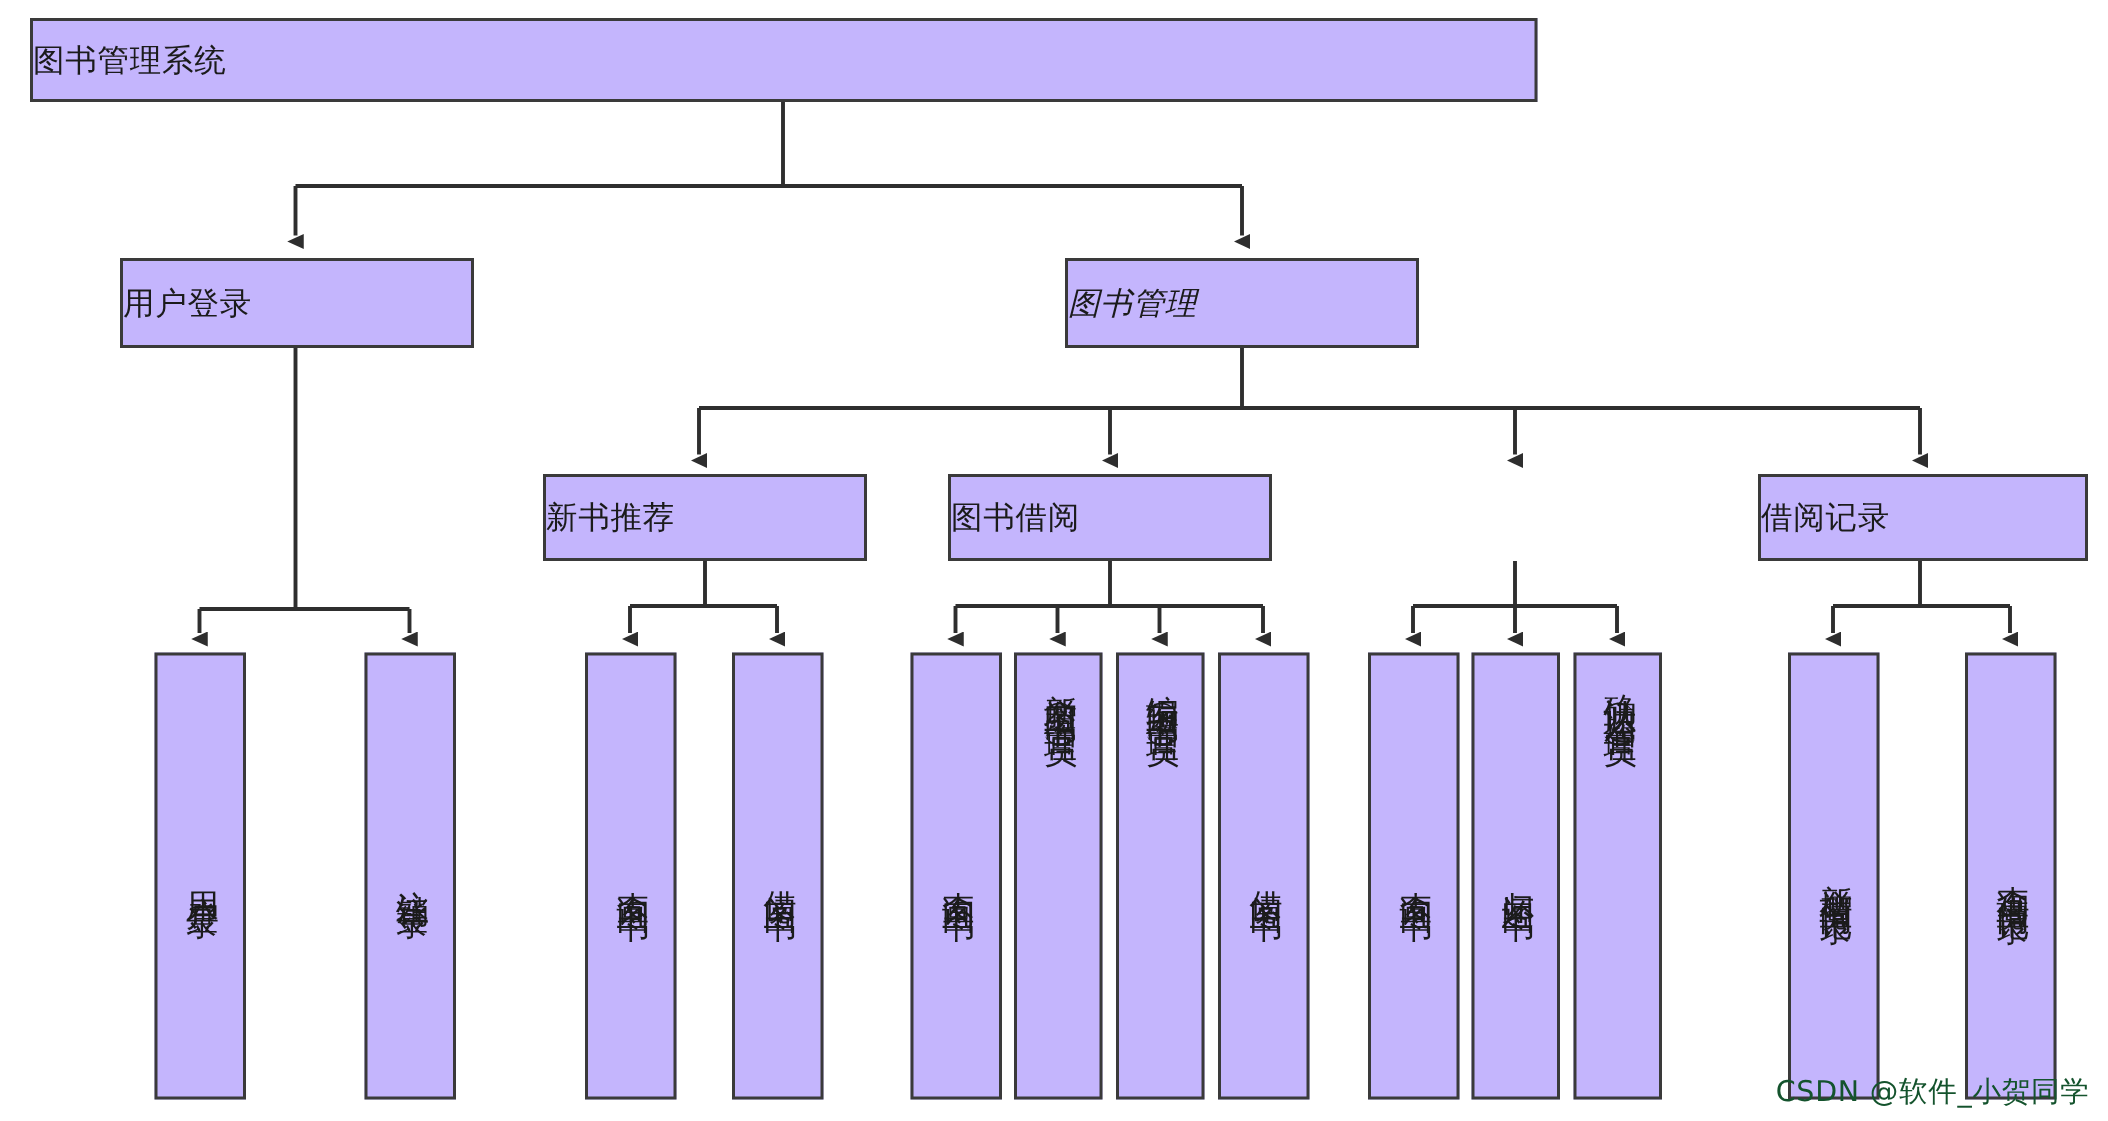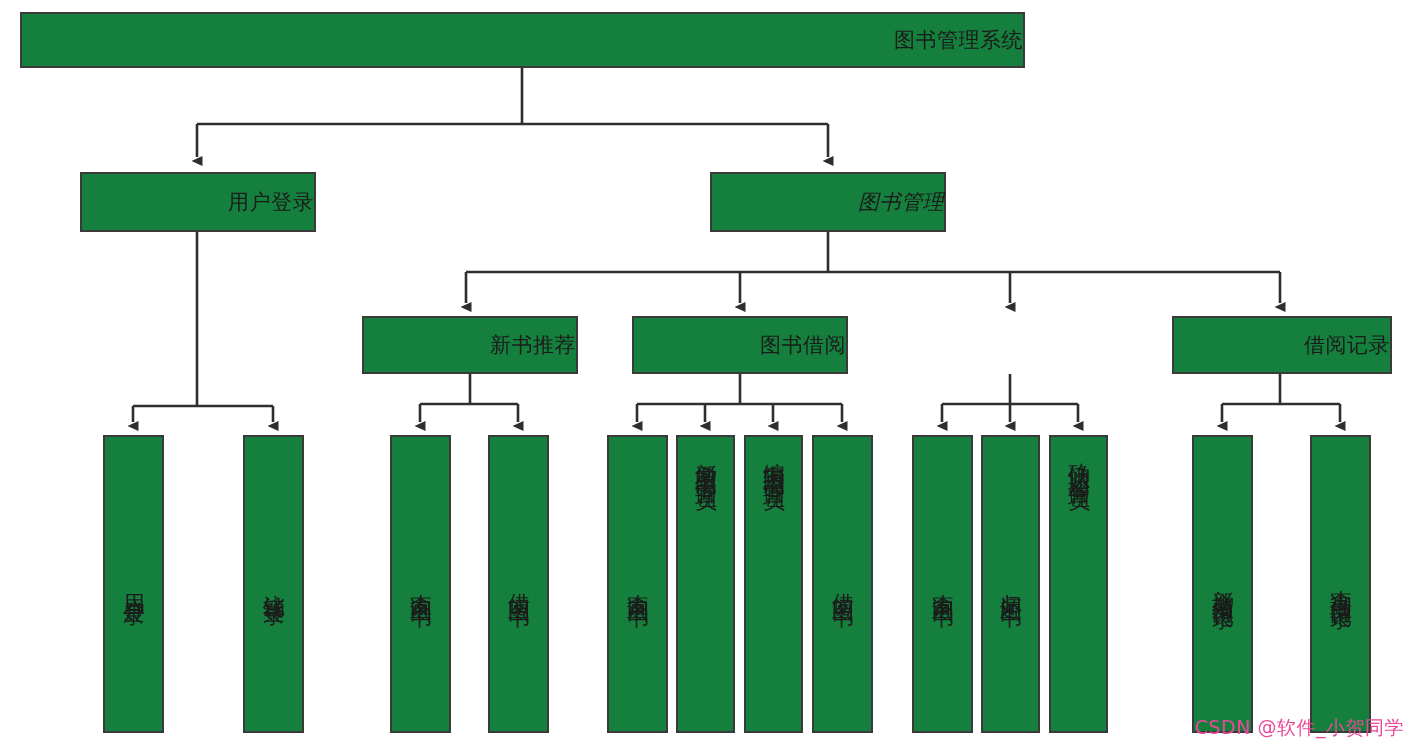--- a/index.html
+++ b/index.html
@@ -18,25 +18,25 @@
   #edges{
     position:absolute;
     left:0; top:0;
     width:1405px;
     height:747px;
     pointer-events:none;
   }
   .node{
     position:absolute;
     box-sizing:border-box;
-    background:#15803d;
+    background:#c4b5fd;
     border:2.4px solid #3a3a3a;
     display:flex;
     align-items:center;
-    justify-content:flex-end;
+    justify-content:flex-start;
     color:#1b1b1b;
     z-index:2;
   }
   .node .label{
     display:block;
     text-align:center;
     line-height:1.18;
     letter-spacing:0.5px;
     white-space:nowrap;
   }
@@ -60,24 +60,24 @@
     white-space:nowrap;
     margin:0 auto;
   }
   
   .node.v.mid{
     align-items:center;
     padding-top:0;
   }
   .watermark{
     position:absolute;
-    right:1px;
+    right:12px;
     bottom:6px;
     font-size:19px;
-    color:#ec4899;
+    color:#14532d;
     letter-spacing:0.5px;
     white-space:nowrap;
     z-index:5;
   }
 </style>
 </head>
 <body>
 
 <div id="canvas">
 

